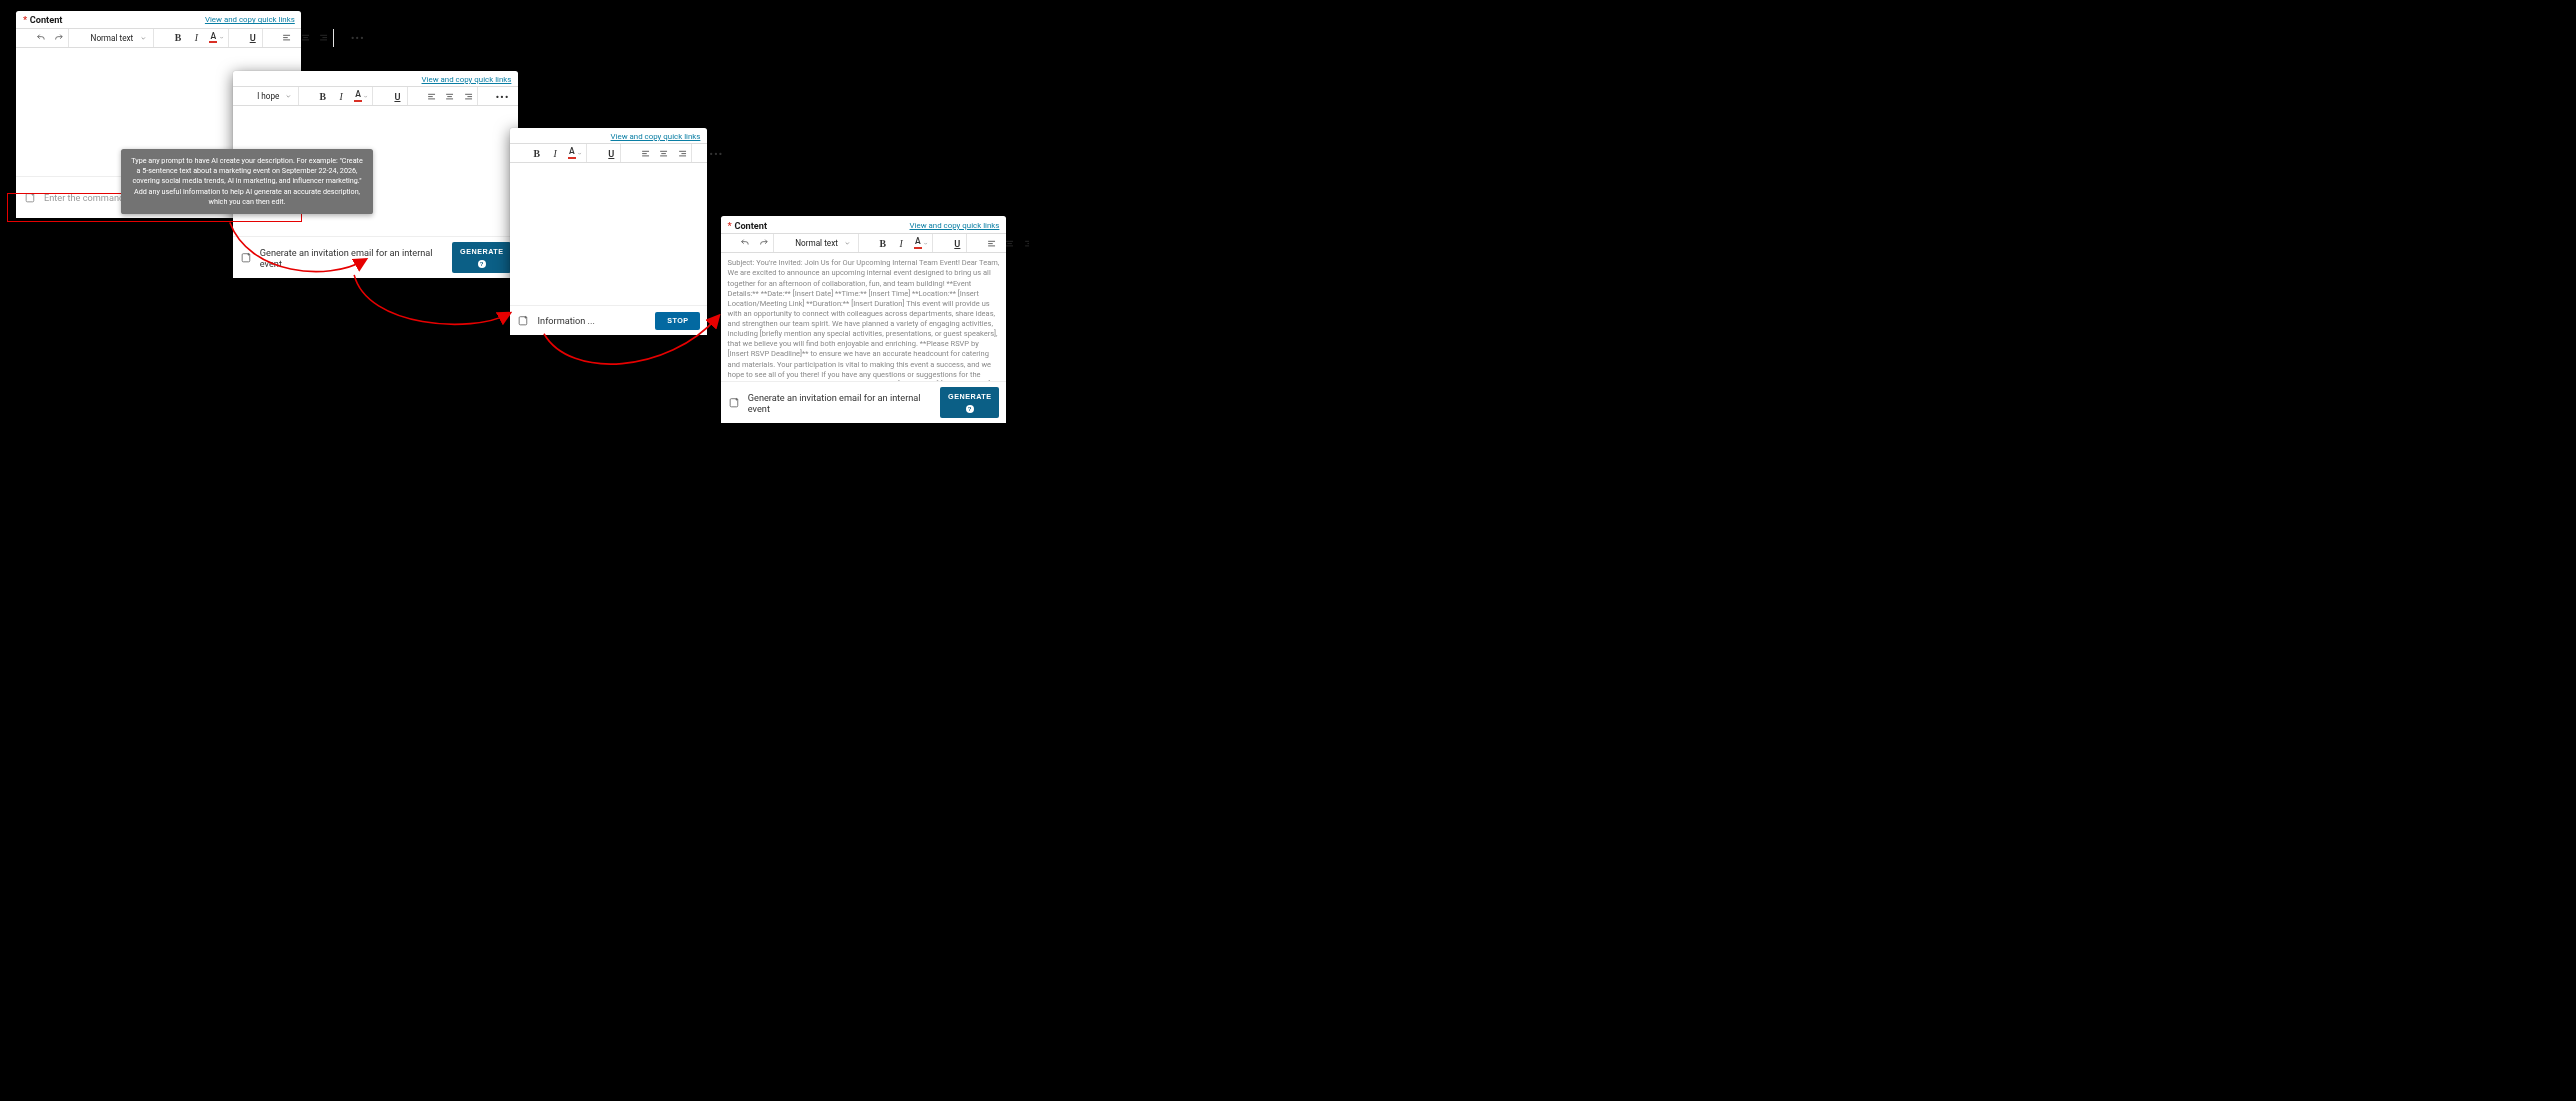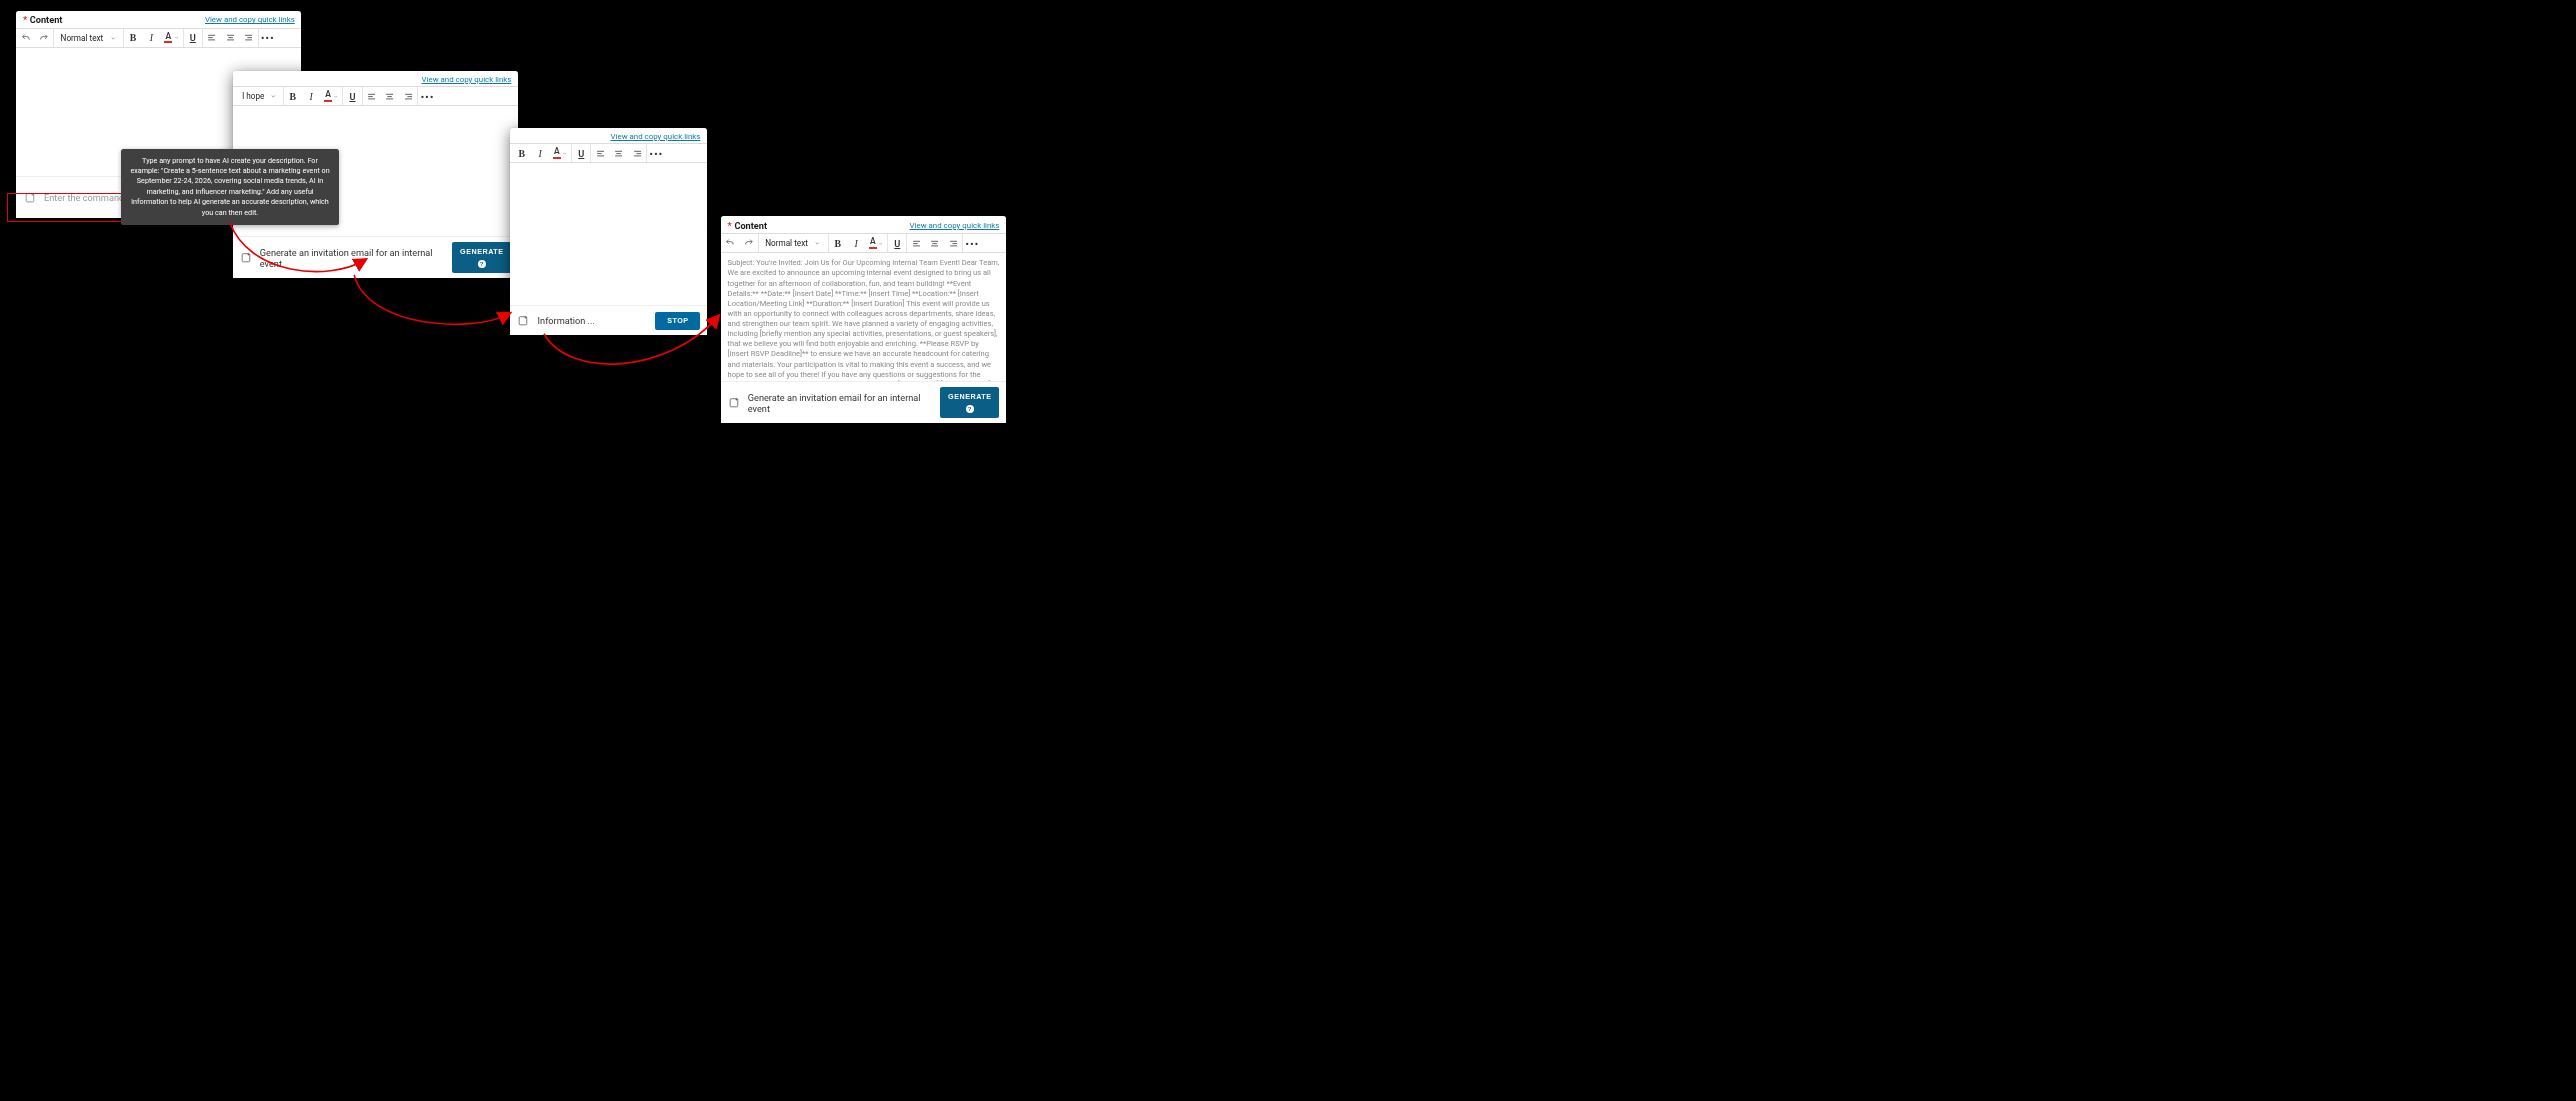--- a/index.html
+++ b/index.html
@@ -57,20 +57,21 @@
     border: 0.7px solid #dcdcdc;
     border-left: none;
     border-right: none;
     height: 19.7px;
     background: #fff;
   }
   .tb-group {
     display: flex;
     align-items: center;
     border-right: 0.7px solid #e4e4e4;
+    margin-left: 15px;
   }
   .tb-btn {
     width: 18.3px;
     height: 18.3px;
     display: flex;
     align-items: center;
     justify-content: center;
     color: #333;
     cursor: pointer;
     font-size: 9.2px;
@@ -167,28 +168,28 @@
     letter-spacing:0.5px;
     font-weight:600;
     padding:4.6px 11.8px;
     border-radius:2px;
     border:none;
     cursor:pointer;
   }
   
   .tooltip {
     position: absolute;
-    background: #404040;
+    background: #737373;
     color: #fff;
     font-size: 7.2px;
     line-height: 1.45;
     text-align: center;
     padding: 6.6px 9.2px;
     border-radius: 2.6px;
-    width: 218px;
+    width: 252px;
     box-shadow: 0 1.3px 5.2px rgba(0,0,0,.3);
     z-index: 50;
   }
   
   .highlight-rect {
     position:absolute;
     border:1.3px solid #e60000;
     pointer-events:none;
     z-index:40;
   }

